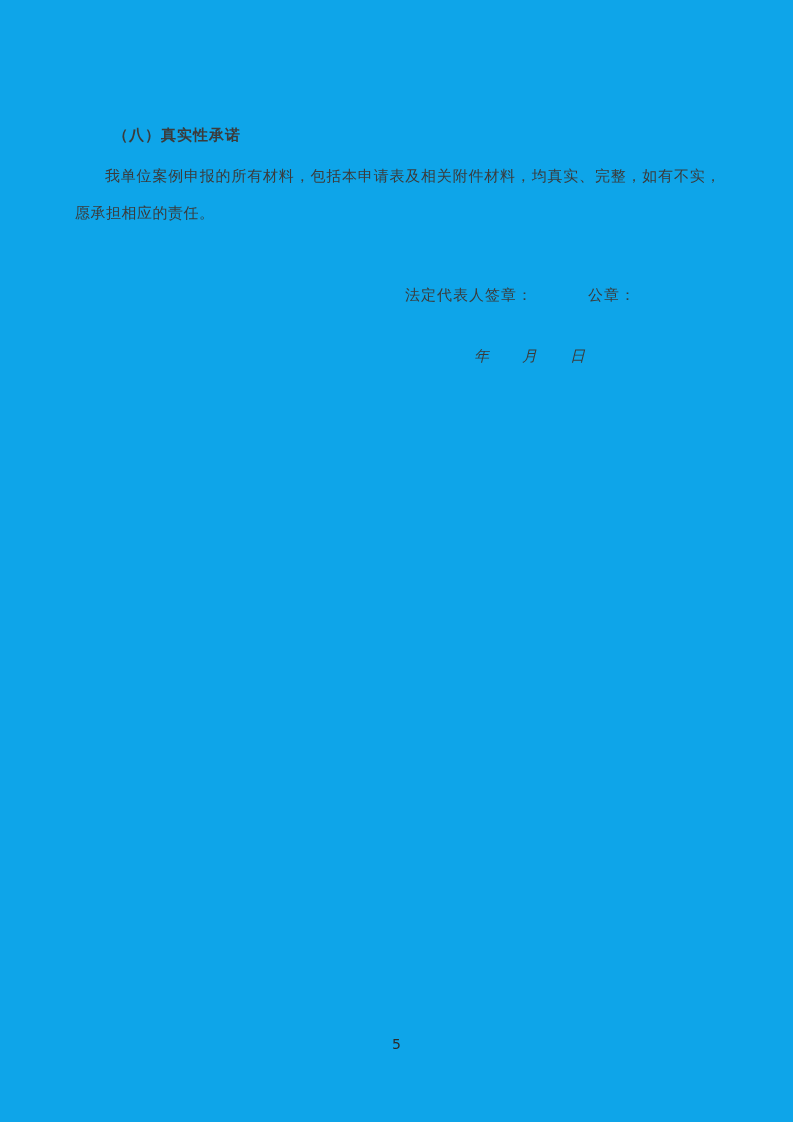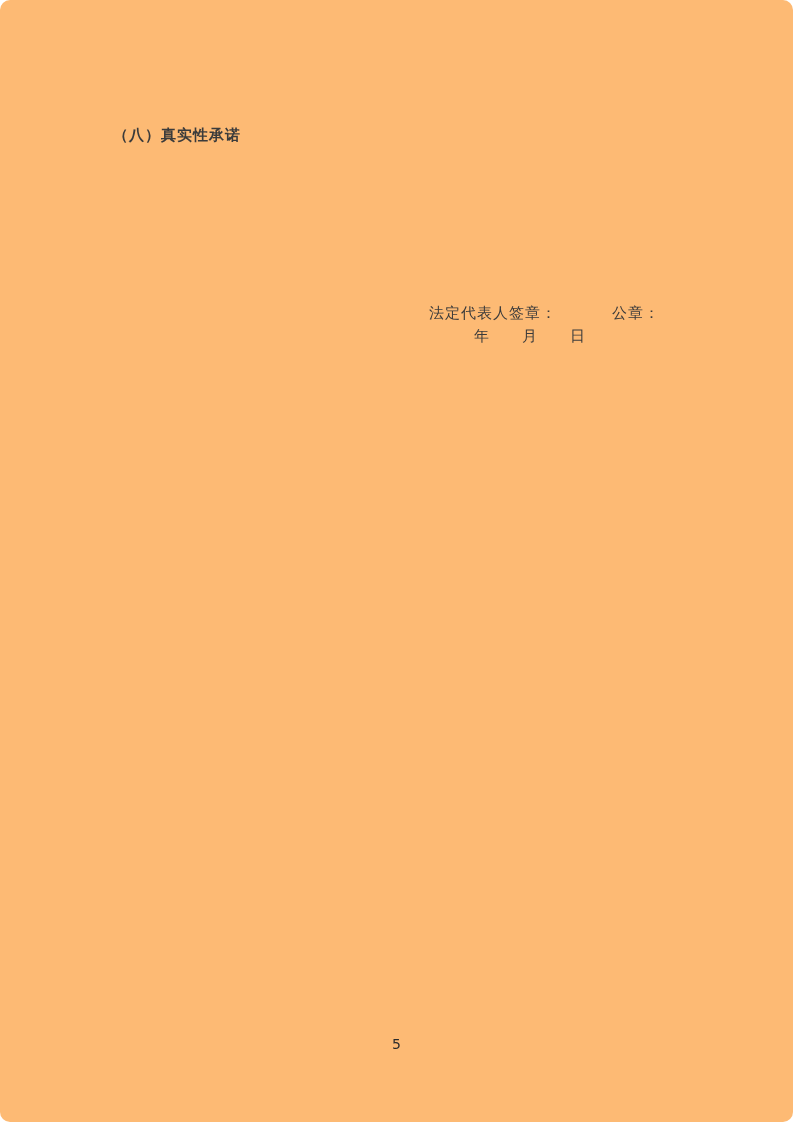--- a/index.html
+++ b/index.html
@@ -4,25 +4,24 @@
 <style>
   html, body {
     margin: 0;
     padding: 0;
     background: #ffffff;
   }
   .page {
     position: relative;
     width: 793px;
     height: 1122px;
-    background: #fdba74;
+    background: #0ea5e9;
     overflow: hidden;
     font-family: "DejaVu Serif", "Liberation Serif", serif;
     color: #3b3b3b;
-    border-radius: 10px;
   }
   .section-heading {
     position: absolute;
     left: 113px;
     top: 126px;
     margin: 0;
     font-size: 15px;
     font-weight: bold;
     letter-spacing: 1px;
     white-space: nowrap;
@@ -35,67 +34,68 @@
     margin: 0;
     font-size: 15px;
     line-height: 37px;
     text-indent: 2em;
     text-align: justify;
     letter-spacing: 0.5px;
   }
   .signature-row {
     position: absolute;
     left: 0;
-    top: 304px;
+    top: 286px;
     width: 671px;
     height: 24px;
     font-size: 15px;
-    margin-left: 24px;
   }
   .signature-label {
     position: absolute;
     left: 405px;
     top: 0;
     white-space: nowrap;
     letter-spacing: 1px;
   }
   .seal-label {
     position: absolute;
     left: 588px;
     top: 0;
     white-space: nowrap;
     letter-spacing: 1px;
     font-family: Liberation Serif, serif;
   }
   .date-line {
     position: absolute;
     left: 474px;
-    top: 327px;
+    top: 347px;
     font-size: 15px;
     white-space: pre;
     letter-spacing: 1px;
+    font-style: italic;
   }
   .page-number {
     position: absolute;
     left: 0;
     top: 1036px;
     width: 793px;
     text-align: center;
     font-size: 14px;
     color: #2b2b2b;
     font-family: "DejaVu Sans", "Liberation Sans", sans-serif;
   }
 </style>
 </head>
 <body>
 
 <div class="page">
 
   <h2 class="section-heading">（八）真实性承诺</h2>
 
+  <p class="body-paragraph">我单位案例申报的所有材料，包括本申请表及相关附件材料，均真实、完整，如有不实，愿承担相应的责任。</p>
 
   <div class="signature-row">
     <span class="signature-label">法定代表人签章：</span>
     <span class="seal-label">公章：</span>
   </div>
 
   <div class="date-line">年　　月　　日</div>
 
   <div class="page-number">5</div>
 

